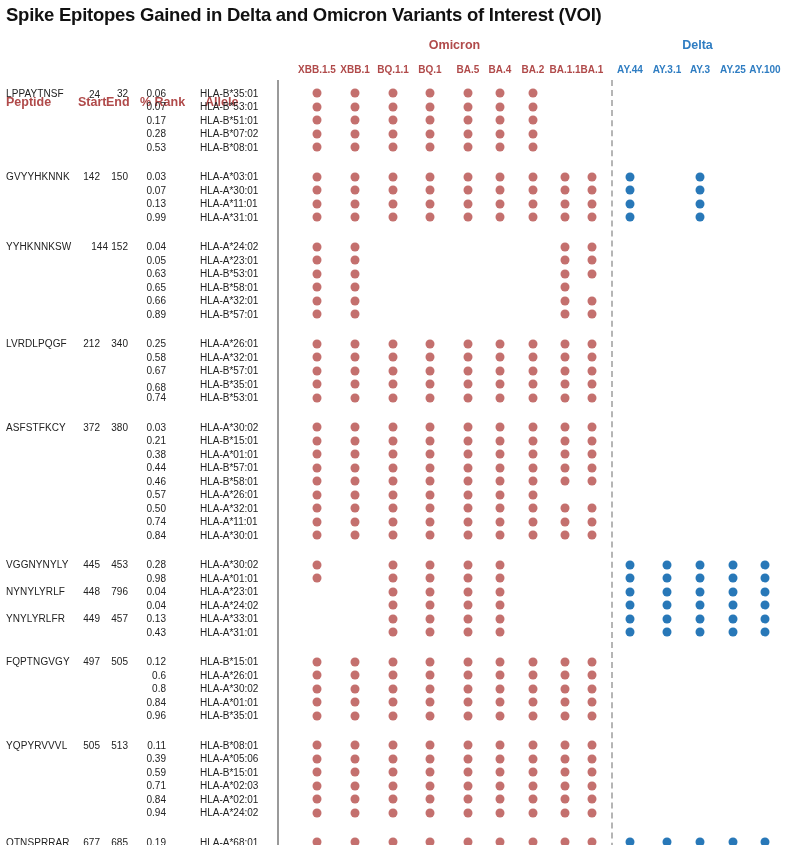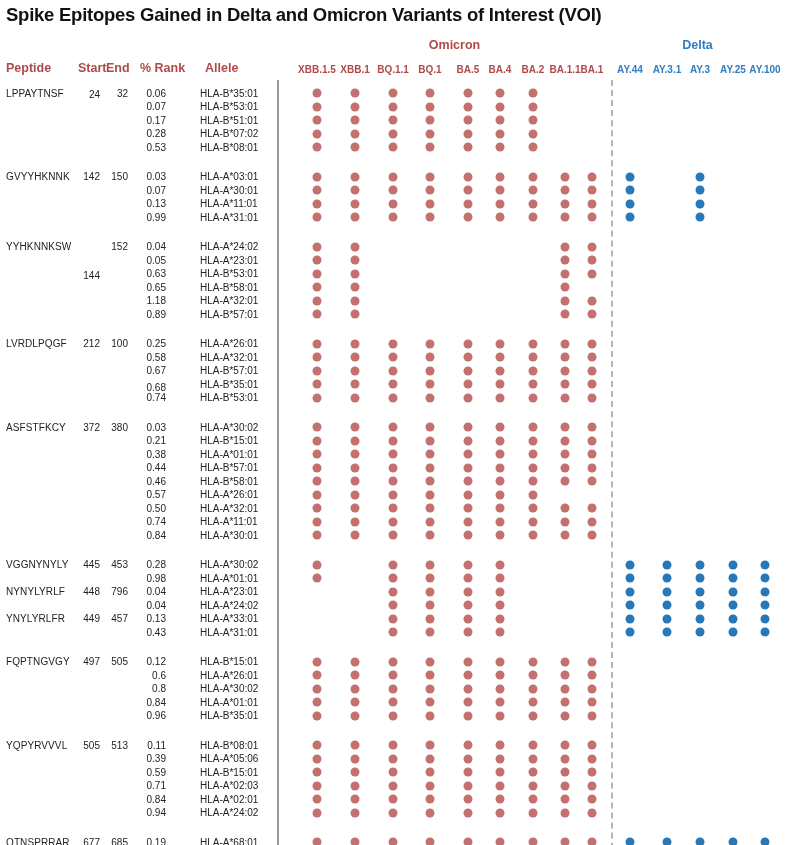--- a/index.html
+++ b/index.html
@@ -39,20 +39,21 @@
   .group-omicron { color: #b04a4a; }
   .group-delta   { color: #2f7dc2; }
 
   
   .col-head {
     position: absolute;
     font-size: 12.5px;
     font-weight: bold;
     color: #b04a4a;
     white-space: nowrap;
+    margin-top: 34px;
   }
   .var-head {
     position: absolute;
     font-size: 10px;
     font-weight: bold;
     text-align: center;
     white-space: nowrap;
     transform: translateX(-50%);
   }
   .var-head.omicron { color: #b04a4a; }
@@ -224,21 +225,21 @@
       <div class="dot omicron" style="left: 393px; top: 217px;"></div>
       <div class="dot omicron" style="left: 430px; top: 217px;"></div>
       <div class="dot omicron" style="left: 468px; top: 217px;"></div>
       <div class="dot omicron" style="left: 500px; top: 217px;"></div>
       <div class="dot omicron" style="left: 533px; top: 217px;"></div>
       <div class="dot omicron" style="left: 565px; top: 217px;"></div>
       <div class="dot omicron" style="left: 592px; top: 217px;"></div>
       <div class="dot delta" style="left: 630px; top: 217px;"></div>
       <div class="dot delta" style="left: 700px; top: 217px;"></div>
       <div class="cell peptide" style="left: 6px; top: 241px;">YYHKNNKSW</div>
-      <div class="cell num" style="left: 78px; top: 241px; width: 22px; margin-top: 29px;">144</div>
+      <div class="cell num" style="left: 86px; top: 241px; width: 22px;">144</div>
       <div class="cell num" style="left: 106px; top: 241px; width: 22px;">152</div>
       <div class="cell num" style="left: 140px; top: 241px; width: 26px;">0.04</div>
       <div class="cell allele" style="left: 200px; top: 241px;">HLA-A*24:02</div>
       <div class="dot omicron" style="left: 317px; top: 246.5px;"></div>
       <div class="dot omicron" style="left: 355px; top: 246.5px;"></div>
       <div class="dot omicron" style="left: 565px; top: 246.5px;"></div>
       <div class="dot omicron" style="left: 592px; top: 246.5px;"></div>
       <div class="cell num" style="left: 140px; top: 254.5px; width: 26px;">0.05</div>
       <div class="cell allele" style="left: 200px; top: 254.5px;">HLA-A*23:01</div>
       <div class="dot omicron" style="left: 317px; top: 260px;"></div>
@@ -249,35 +250,35 @@
       <div class="cell allele" style="left: 200px; top: 268px;">HLA-B*53:01</div>
       <div class="dot omicron" style="left: 317px; top: 273.5px;"></div>
       <div class="dot omicron" style="left: 355px; top: 273.5px;"></div>
       <div class="dot omicron" style="left: 565px; top: 273.5px;"></div>
       <div class="dot omicron" style="left: 592px; top: 273.5px;"></div>
       <div class="cell num" style="left: 140px; top: 281.5px; width: 26px;">0.65</div>
       <div class="cell allele" style="left: 200px; top: 281.5px;">HLA-B*58:01</div>
       <div class="dot omicron" style="left: 317px; top: 287px;"></div>
       <div class="dot omicron" style="left: 355px; top: 287px;"></div>
       <div class="dot omicron" style="left: 565px; top: 287px;"></div>
-      <div class="cell num" style="left: 140px; top: 295px; width: 26px;">1.18</div>
+      <div class="cell num" style="left: 140px; top: 295px; width: 26px;">0.66</div>
       <div class="cell allele" style="left: 200px; top: 295px;">HLA-A*32:01</div>
       <div class="dot omicron" style="left: 317px; top: 300.5px;"></div>
       <div class="dot omicron" style="left: 355px; top: 300.5px;"></div>
       <div class="dot omicron" style="left: 565px; top: 300.5px;"></div>
       <div class="dot omicron" style="left: 592px; top: 300.5px;"></div>
       <div class="cell num" style="left: 140px; top: 308.5px; width: 26px;">0.89</div>
       <div class="cell allele" style="left: 200px; top: 308.5px;">HLA-B*57:01</div>
       <div class="dot omicron" style="left: 317px; top: 314px;"></div>
       <div class="dot omicron" style="left: 355px; top: 314px;"></div>
       <div class="dot omicron" style="left: 565px; top: 314px;"></div>
       <div class="dot omicron" style="left: 592px; top: 314px;"></div>
       <div class="cell peptide" style="left: 6px; top: 338px;">LVRDLPQGF</div>
       <div class="cell num" style="left: 78px; top: 338px; width: 22px;">212</div>
-      <div class="cell num" style="left: 106px; top: 338px; width: 22px;">100</div>
+      <div class="cell num" style="left: 106px; top: 338px; width: 22px;">340</div>
       <div class="cell num" style="left: 140px; top: 338px; width: 26px;">0.25</div>
       <div class="cell allele" style="left: 200px; top: 338px;">HLA-A*26:01</div>
       <div class="dot omicron" style="left: 317px; top: 343.5px;"></div>
       <div class="dot omicron" style="left: 355px; top: 343.5px;"></div>
       <div class="dot omicron" style="left: 393px; top: 343.5px;"></div>
       <div class="dot omicron" style="left: 430px; top: 343.5px;"></div>
       <div class="dot omicron" style="left: 468px; top: 343.5px;"></div>
       <div class="dot omicron" style="left: 500px; top: 343.5px;"></div>
       <div class="dot omicron" style="left: 533px; top: 343.5px;"></div>
       <div class="dot omicron" style="left: 565px; top: 343.5px;"></div>

